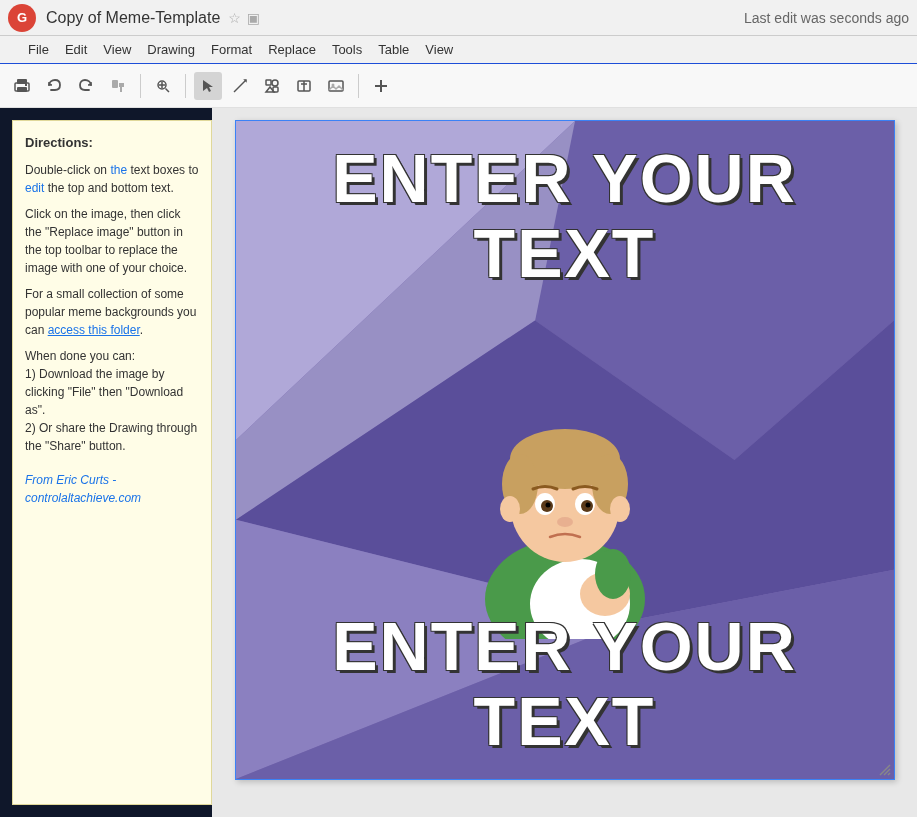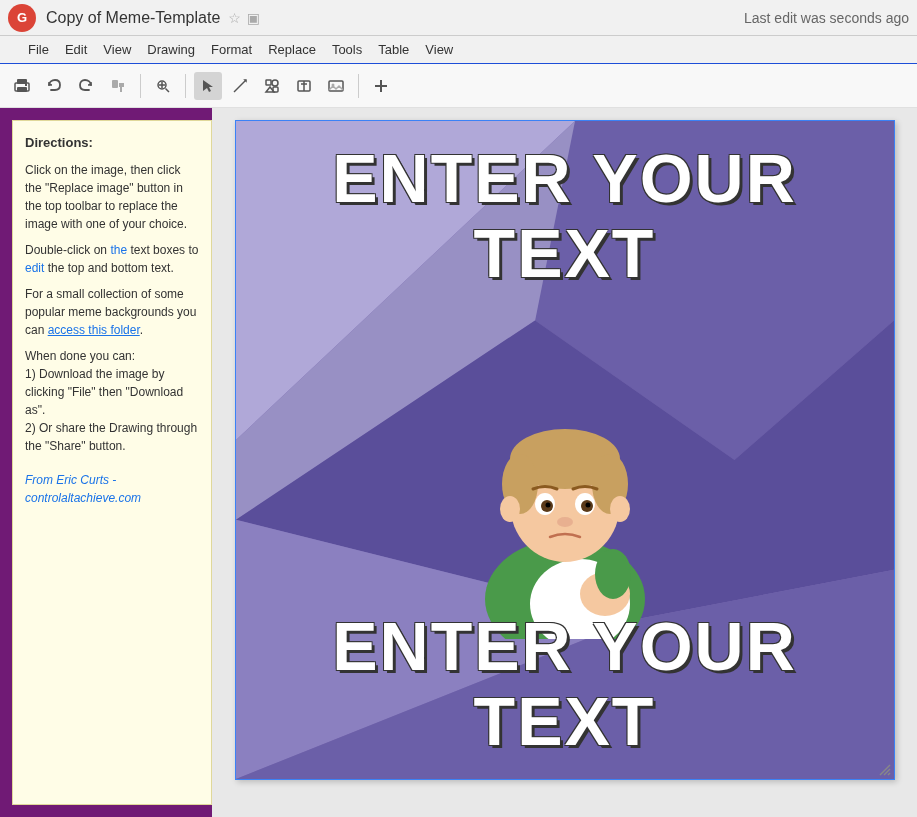--- a/index.html
+++ b/index.html
@@ -99,21 +99,21 @@
       margin: 0 4px;
     }
     .toolbar-btn-active {
       background: #d4d4d4;
     }
 
     
     #main-content {
       display: flex;
       height: calc(817px - 36px - 28px - 44px);
-      background: #701a75;
+      background: #0f172a;
     }
 
     
     #sidebar {
       width: 200px;
       min-width: 200px;
       background: #fff;
       border: 1px solid #ccc;
       margin: 12px 0 12px 12px;
       padding: 12px;
@@ -332,24 +332,24 @@
         <line x1="2" y1="8" x2="14" y2="8"></line>
       </svg>
   </button>
 </div>
 
 <div id="main-content">
 
   <div id="sidebar">
     <h3>Directions:</h3>
     <p>
-      Click on the image, then click the "Replace image" button in the top toolbar to replace the image with one of your choice.
+      Double-click on <span class="highlight-blue">the</span> text boxes to <span class="highlight-blue">edit</span> the top and bottom text.
     </p>
     <p>
-      Double-click on <span class="highlight-blue">the</span> text boxes to <span class="highlight-blue">edit</span> the top and bottom text.
+      Click on the image, then click the "Replace image" button in the top toolbar to replace the image with one of your choice.
     </p>
     <p>
       For a small collection of some popular meme backgrounds you can <a href="#">access this folder</a>.
     </p>
     <p>
       When done you can:<br>
       1) Download the image by clicking "File" then "Download as".<br>
       2) Or share the Drawing through the "Share" button.
     </p>
     <p style="margin-top: 16px;">

